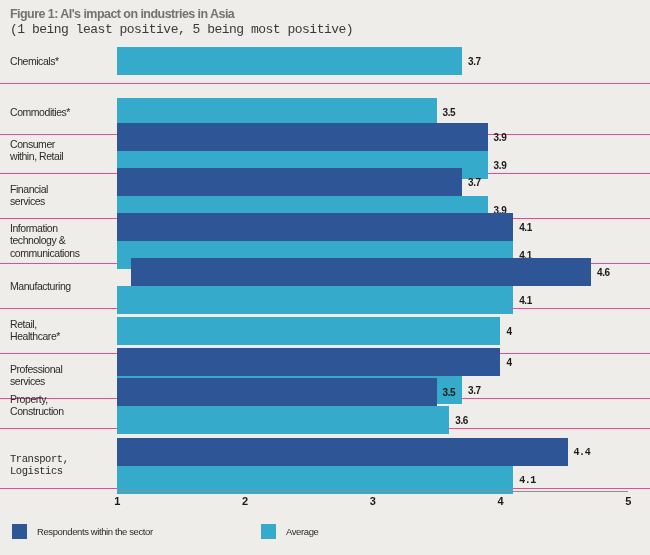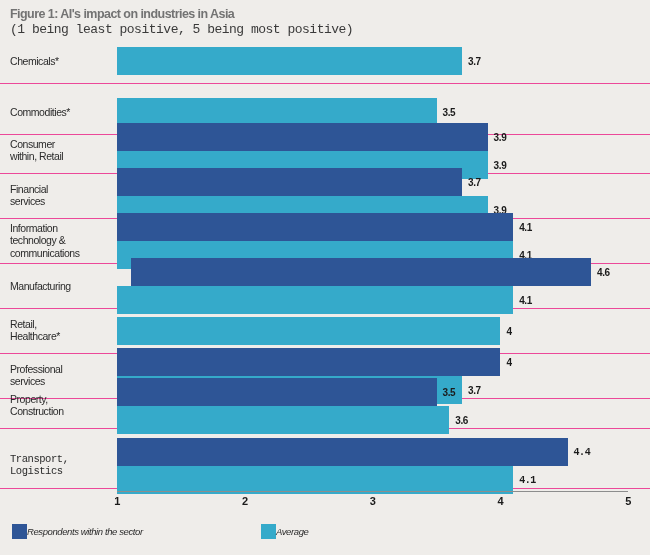--- a/index.html
+++ b/index.html
@@ -111,25 +111,25 @@
   .lg{
     position:absolute;
     top:0;
     display:flex;
     align-items:center;
   }
   .sw{ width:15px;height:15px;display:block; }
   .sw.dark{ background:#2e5596; }
   .sw.light{ background:#35aaca; }
   .lg .lbl{
+    margin-left:10px;
     font-size:9.5px;
     letter-spacing:-0.4px;
     color:#2b2b2b;
     white-space:nowrap;
-    font-style:italic;
   }
 </style>
 </head>
 <body>
 
 <div class="figure">
 
   <div class="head">
     <div class="title">Figure 1: AI's impact on industries in Asia</div>
     <div class="subtitle">(1 being least positive, 5 being most positive)</div>

